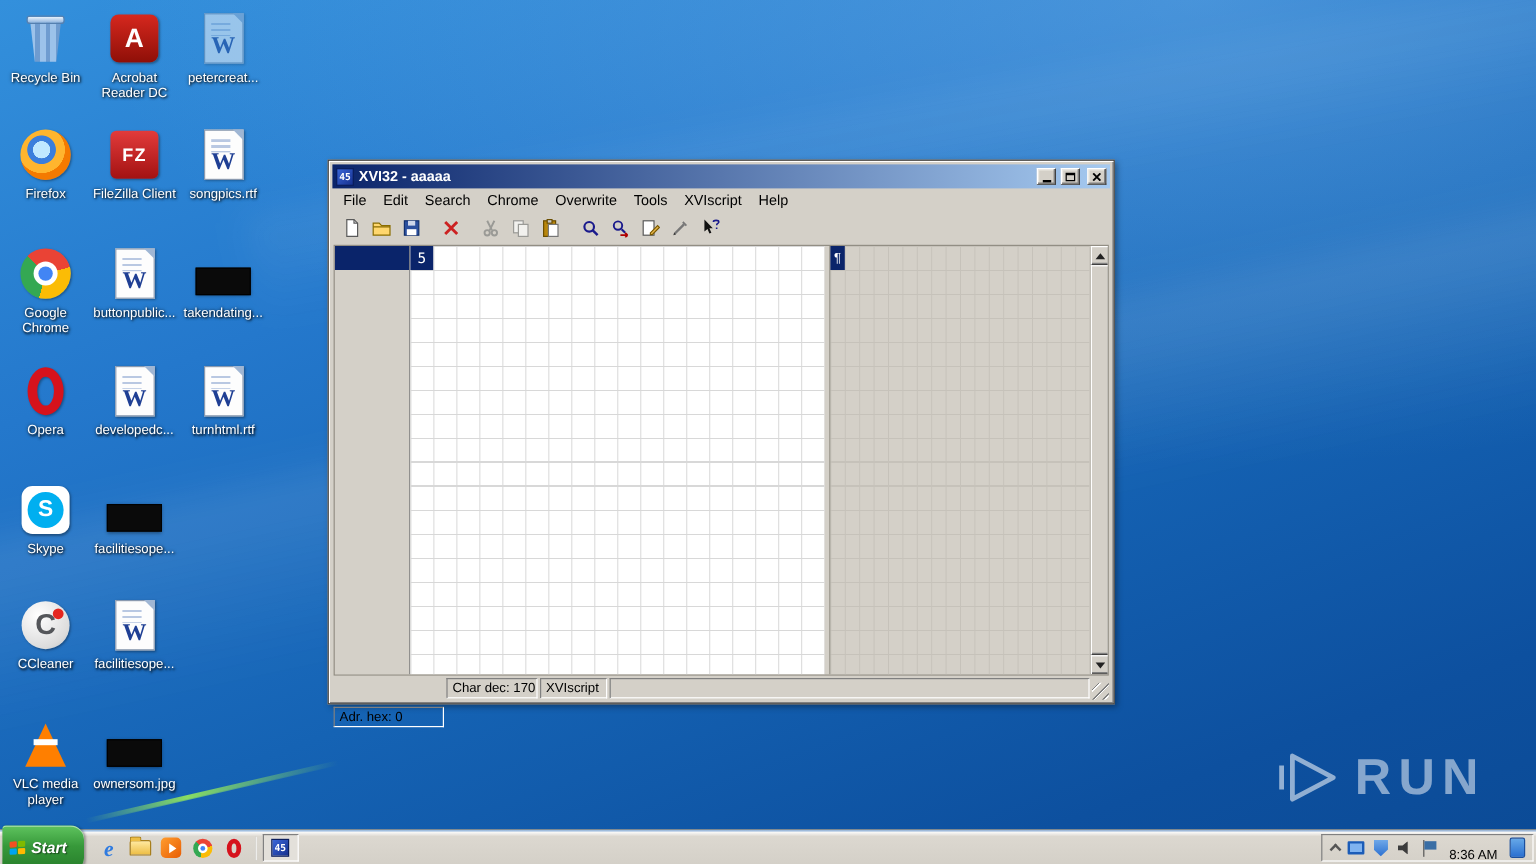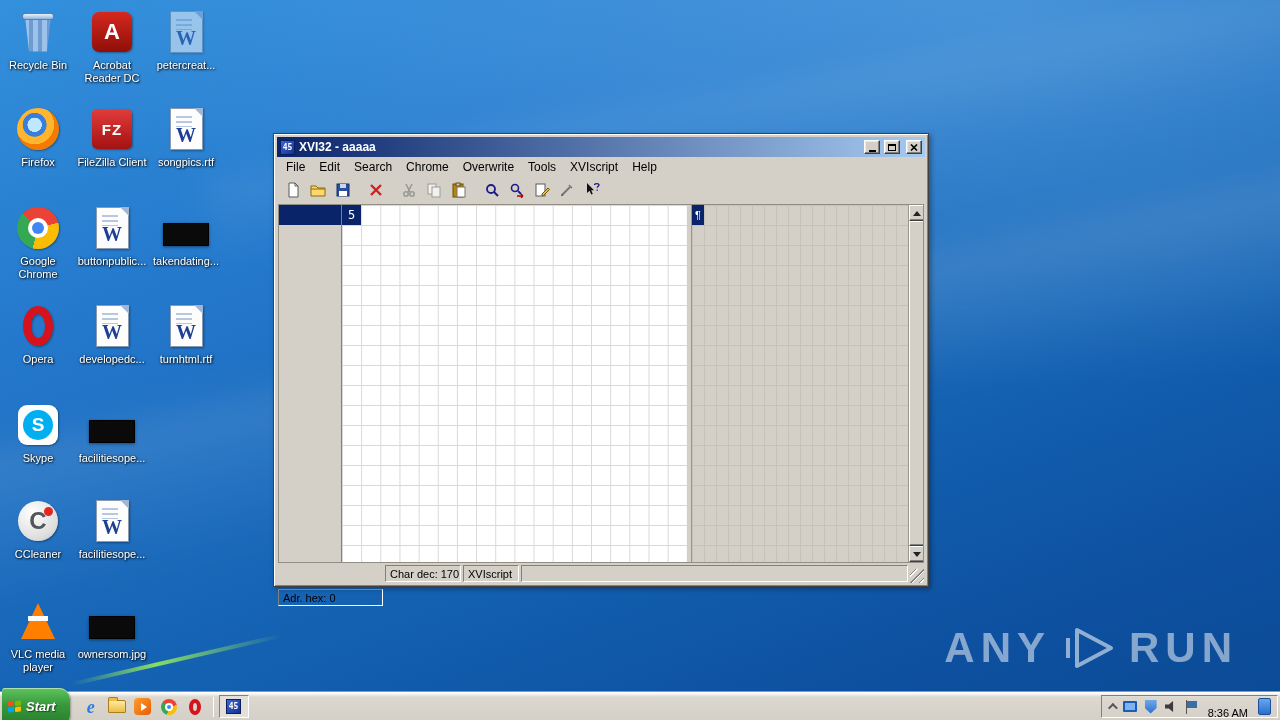--- a/index.html
+++ b/index.html
@@ -133,21 +133,21 @@
 
   .scrollbar { width:17px; flex:0 0 auto; background:#e8e6e0; border-left:1px solid #9a968c; display:flex; flex-direction:column; }
   .sb-btn { height:16px; flex:0 0 auto; background:#d4d0c8; border:1px solid; border-color:#fff #404040 #404040 #fff;
     box-shadow:inset -1px -1px 0 #808080; display:flex; align-items:center; justify-content:center; cursor:pointer; }
   .tri-up { width:0; height:0; border-left:4px solid transparent; border-right:4px solid transparent; border-bottom:5px solid #222; }
   .tri-down { width:0; height:0; border-left:4px solid transparent; border-right:4px solid transparent; border-top:5px solid #222; }
   .sb-thumb { flex:1; background:#d4d0c8; border:1px solid; border-color:#fff #404040 #404040 #fff; box-shadow:inset -1px -1px 0 #808080; cursor:pointer; }
 
   .statusbar { height:20px; flex:0 0 auto; display:flex; align-items:center; gap:2px; padding:1px 1px 0; }
   .status-panel { height:17px; font-size:11px; padding:2px 4px; border:1px solid; border-color:#808080 #fff #fff #808080; white-space:nowrap; overflow:hidden; }
-  .sp-adr { width:105px;margin-top:48px; }
+  .sp-adr { width:92px;margin-top:48px; }
   .sp-char { width:76px; }
   .sp-mode { width:56px; }
   .status-fill { flex:1; height:17px; border:1px solid; border-color:#808080 #fff #fff #808080; }
   .grip { width:14px; height:14px; align-self:flex-end; cursor:nwse-resize;
     background:repeating-linear-gradient(-45deg, transparent 0 2px, #fff 2px 3px, #808080 3px 4px, transparent 4px 6px); }
 
   
   .taskbar { position:absolute; left:0; bottom:0; width:1280px; height:28px;
     background:linear-gradient(#fdfdfd,#dcd8d0 15%,#d4d0c8); border-top:1px solid #fff;
     box-shadow:0 -1px 0 #9a968c; display:flex; align-items:center; padding:0 2px; z-index:50; }
@@ -192,21 +192,20 @@
     background:linear-gradient(#66a8e8,#2a6fd0); cursor:pointer; }
 </style>
 </head>
 <body>
 
 <div class="streak streak1"></div>
 <div class="streak streak2"></div>
 <div class="streak greenline"></div>
 
 <div class="watermark">
-  <span class="wm-text">ANY</span>
   <svg width="58" height="46" viewBox="0 0 58 46" fill="none" stroke="rgba(255,255,255,.55)" stroke-width="4" stroke-linejoin="round">
     <path d="M16 5 L50 23 L16 41 Z"></path>
     <path d="M7 13 L7 33"></path>
   </svg>
   <span class="wm-text">RUN</span>
 </div>
 
 <div class="dicon" style="left:2px;top:8px">
   <div class="ic">
       <div class="g-recycle">

